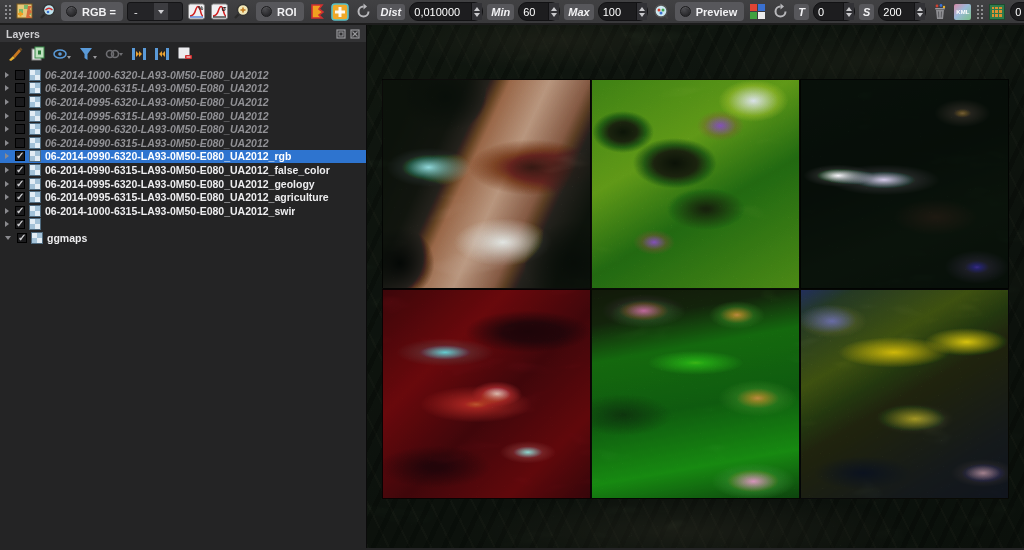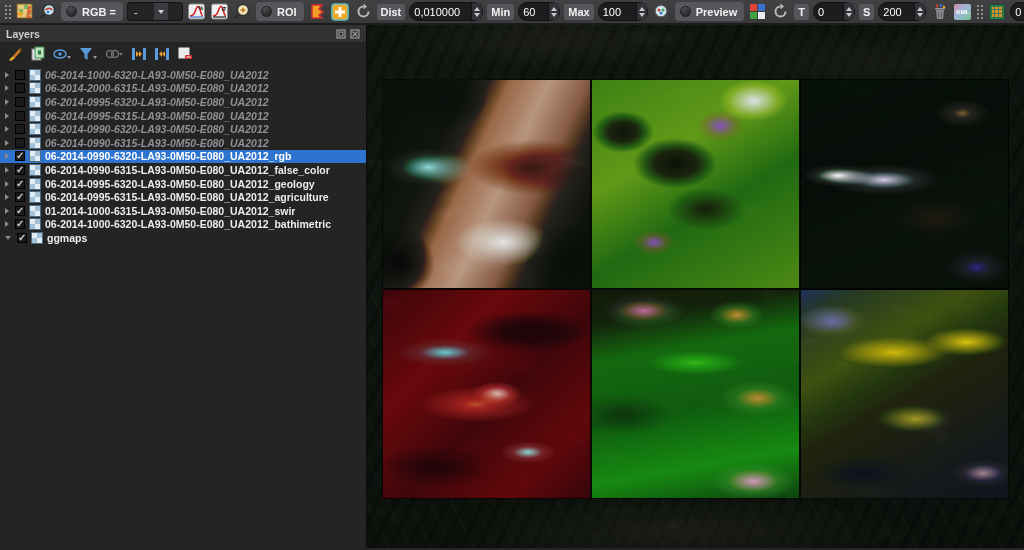--- a/index.html
+++ b/index.html
@@ -11,21 +11,21 @@
     display:flex;align-items:center;gap:4px;padding:0 4px;white-space:nowrap;overflow:hidden;}
   .dots{width:7px;height:16px;background-image:radial-gradient(circle,#8d8d90 1px,transparent 1.2px);
     background-size:4px 4px;flex:0 0 auto;}
   .tico{width:19px;height:19px;display:flex;align-items:center;justify-content:center;flex:0 0 auto;}
   .chip{height:19px;background:#57575b;border-radius:4px;display:flex;align-items:center;gap:5px;
     padding:0 7px 0 5px;flex:0 0 auto;}
   .chip .lbl{color:#f2f2f4;font-size:11px;font-weight:bold;}
   .radio{width:11px;height:11px;border-radius:50%;background:radial-gradient(circle at 35% 30%,#4a4a4e,#29292c 70%);
     border:1px solid #1d1d1f;box-shadow:inset 0 1px 1px rgba(255,255,255,.15);flex:0 0 auto;}
   .lab{color:#f2f2f4;font-size:11px;font-weight:bold;background:#57575b;border-radius:3px;
-    padding:2px 4px;flex:0 0 auto;}
+    padding:2px 4px;flex:0 0 auto;font-style:italic;}
   .spin{height:19px;background:#1d1d1f;border:1px solid #121214;border-radius:9px;display:flex;
     align-items:center;flex:0 0 auto;}
   .spin .val{color:#fff;font-size:11px;padding:0 4px;flex:1;}
   .steppers{width:11px;height:17px;background:#323236;border-left:1px solid #121214;
     display:flex;flex-direction:column;align-items:center;justify-content:center;gap:2px;}
   .steppers .up{width:0;height:0;border-left:3px solid transparent;border-right:3px solid transparent;
     border-bottom:4px solid #c9c9cc;}
   .steppers .dn{width:0;height:0;border-left:3px solid transparent;border-right:3px solid transparent;
     border-top:4px solid #c9c9cc;}
   .combo{height:19px;background:#242427;border:1px solid #141416;border-radius:3px;display:flex;
@@ -468,27 +468,26 @@
         <div class="lrow checked">
     <span class="arr"></span>
     <span class="cb on"></span>
     <span class="ric"></span>
     <span class="lname">06-2014-0995-6315-LA93-0M50-E080_UA2012_agriculture</span>
   </div>
         <div class="lrow checked">
     <span class="arr"></span>
     <span class="cb on"></span>
     <span class="ric"></span>
-    <span class="lname">01-2014-1000-6315-LA93-0M50-E080_UA2012_swir</span>
+    <span class="lname">06-2014-1000-6315-LA93-0M50-E080_UA2012_swir</span>
   </div>
         <div class="lrow checked">
     <span class="arr"></span>
     <span class="cb on"></span>
     <span class="ric"></span>
-    <span class="lname">06-2014-1000-6320-LA93-0M50-E080_UA2012_bathimetric</span>
   </div>
         <div class="lrow checked">
     <span class="arr down"></span>
     <span class="cb on"></span>
     <span class="ric"></span>
     <span class="lname">ggmaps</span>
   </div>
       </div>
   </div>
 

